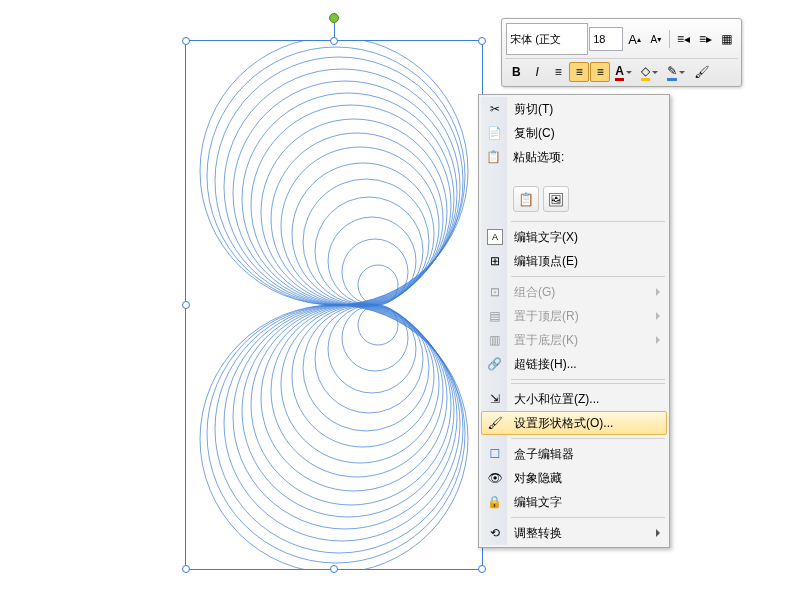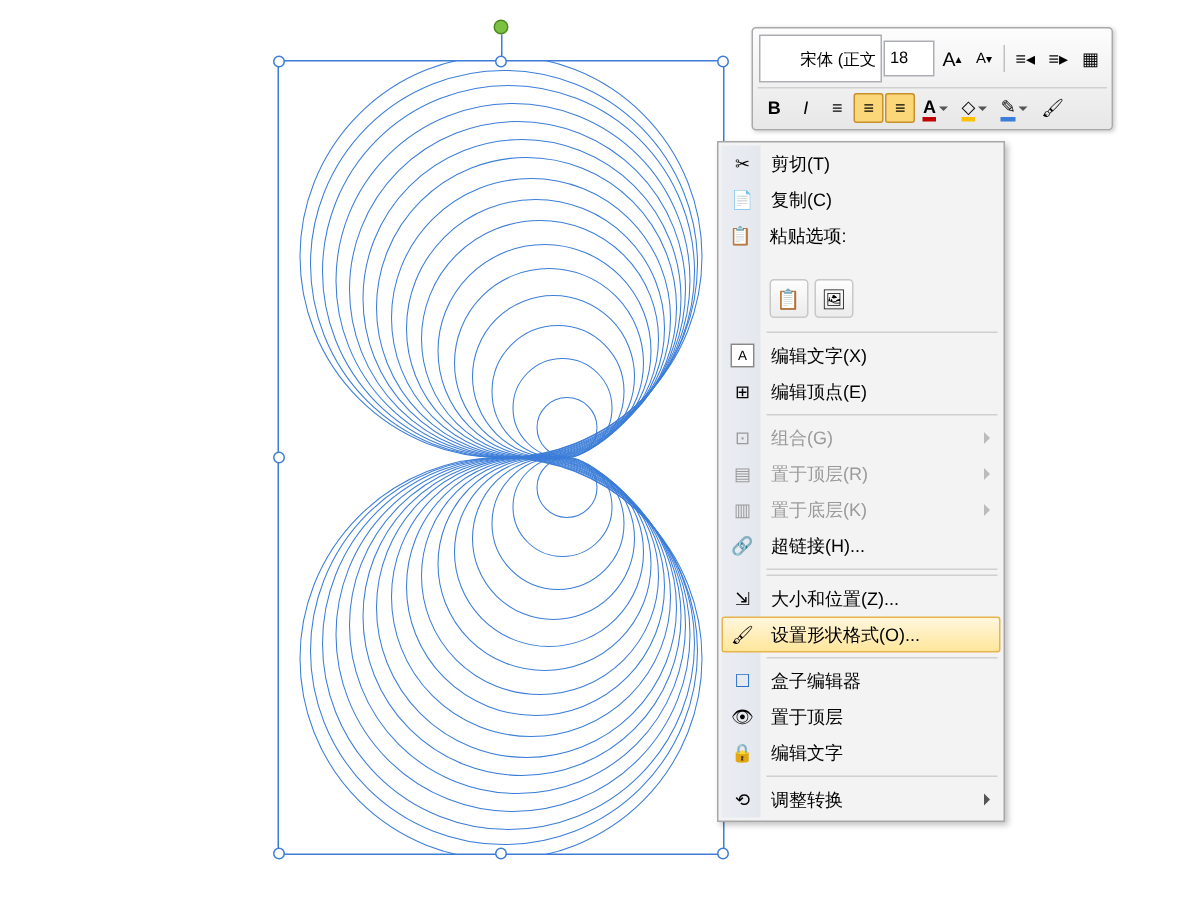--- a/index.html
+++ b/index.html
@@ -105,21 +105,20 @@
       border-radius: 2px;
     }
     .tb-item.active { background: #fcd77a; border-color: #c6902a; }
     .font-sel {
       width: 82px;
       height: 20px;
       font-size: 11px;
       border: 1px solid #abadb3;
       background: #fff;
       padding: 15px 3px;
-      text-align: right;
     }
     .size-sel {
       width: 34px;
       height: 24px;
       font-size: 11px;
       border: 1px solid #abadb3;
       background: #fff;
       text-align: left;
       padding: 0 3px;
     }
@@ -409,21 +408,21 @@
     </div>
 
     <div class="cm-sep"></div>
 
     <div class="cm-item">
       <span class="cm-icon gl" style="color:#2a6fc9">☐</span>
       <span>盒子编辑器</span>
     </div>
     <div class="cm-item">
       <span class="cm-icon gl">👁</span>
-      <span>置于顶层</span>
+      <span>对象隐藏</span>
     </div>
     <div class="cm-item">
       <span class="cm-icon gl">🔒</span>
       <span>编辑文字</span>
     </div>
 
     <div class="cm-sep"></div>
 
     <div class="cm-item">
       <span class="cm-icon gl">⟲</span>

